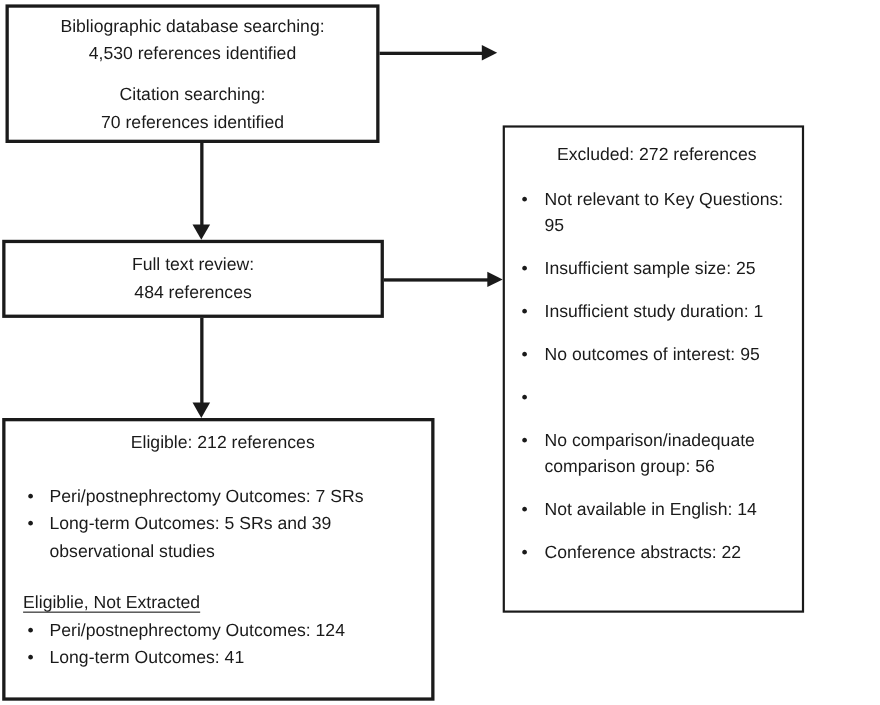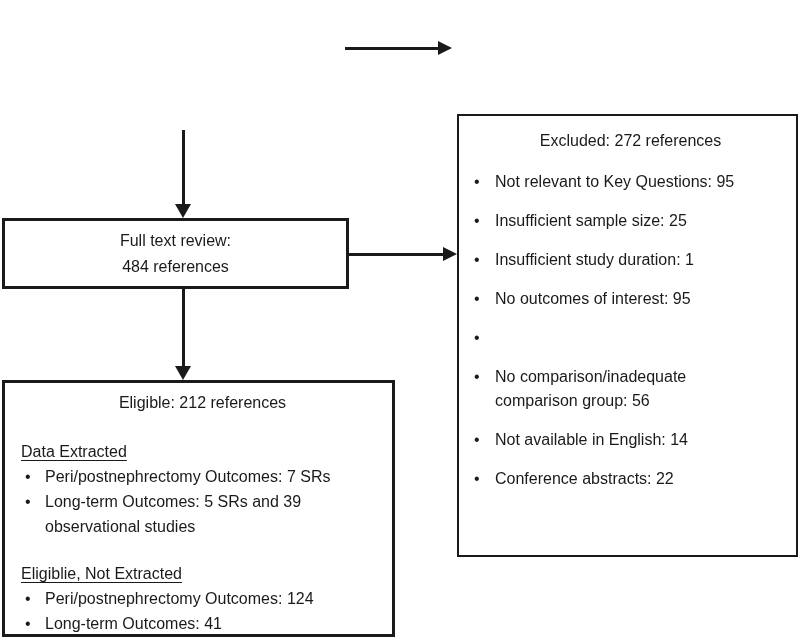--- a/index.html
+++ b/index.html
@@ -29,21 +29,21 @@
   .box-search { left: 5px; top: 4px; width: 340px; height: 126px; padding-top: 5px; }
 
   
   .box-title-review { left: 452px; top: 3px; width: 345px; height: 68px; padding-top: 7px; }
 
   
   .box-fulltext { left: 2px; top: 218px; width: 347px; height: 71px; padding-top: 7px; }
   .box-fulltext .line { line-height: 26px; }
 
   
-  .box-excluded { left: 457px; top: 114px; width: 341px; height: 443px; border-width: 2px; padding: 13px 6px 0 12px; }
+  .box-excluded { left: 457px; top: 114px; width: 274px; height: 443px; border-width: 2px; padding: 13px 6px 0 12px; }
   .box-excluded .box-title { text-align: center; line-height: 24px; margin-bottom: 17px; }
   .bullet-item { display: flex; align-items: flex-start; line-height: 24px; margin-bottom: 15px; }
   .bullet-dot { flex: 0 0 24px; width: 24px; text-align: left; padding-left: 3px; }
   .bullet-text { flex: 1 1 auto; }
   .bullet-text.narrow { max-width: 242px; }
 
   
   .box-eligible { left: 2px; top: 380px; width: 393px; height: 257px; padding: 7px 8px 0 16px; }
   .box-eligible .box-title { text-align: center; line-height: 25px; margin-bottom: 24px; }
   .section-heading { text-decoration: underline; text-underline-offset: 3px; line-height: 25px; }
@@ -55,20 +55,27 @@
   .arrow-line { position: absolute; background: #1a1a1a; }
   .arrow-head { position: absolute; width: 0; height: 0; }
   .head-right { border-top: 7px solid transparent; border-bottom: 7px solid transparent; border-left: 14px solid #1a1a1a; }
   .head-down  { border-left: 8px solid transparent; border-right: 8px solid transparent; border-top: 14px solid #1a1a1a; }
 </style>
 </head>
 <body>
 
 <div class="canvas">
 
+  <div class="box box-search centered">
+    <div class="line">Bibliographic database searching:</div>
+    <div class="line">4,530 references identified</div>
+    <div class="spacer"></div>
+    <div class="line">Citation searching:</div>
+    <div class="line">70 references identified</div>
+  </div>
 
 
   <div class="box box-fulltext centered">
     <div class="line">Full text review:</div>
     <div class="line">484 references</div>
   </div>
 
   <div class="box box-excluded">
     <div class="box-title">Excluded: 272 references</div>
 
@@ -101,21 +108,20 @@
     </div>
     <div class="bullet-item">
       <span class="bullet-dot">•</span>
       <span class="bullet-text">Conference abstracts: 22</span>
     </div>
   </div>
 
   <div class="box box-eligible">
     <div class="box-title">Eligible: 212 references</div>
 
-    <div class="section-heading">Data Extracted</div>
     <div class="bullet-item">
       <span class="bullet-dot">•</span>
       <span class="bullet-text">Peri/postnephrectomy Outcomes: 7 SRs</span>
     </div>
     <div class="bullet-item">
       <span class="bullet-dot">•</span>
       <span class="bullet-text">Long-term Outcomes: 5 SRs and 39 observational studies</span>
     </div>
 
     <div class="section-gap"></div>

